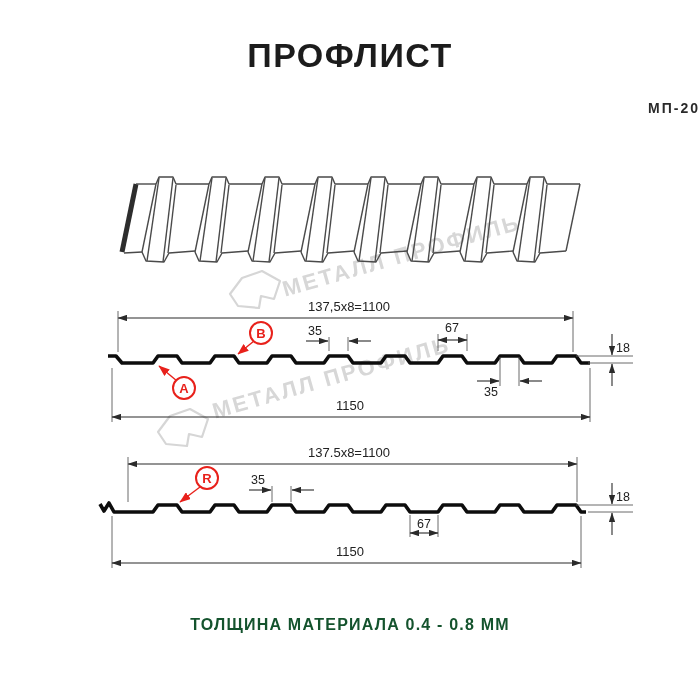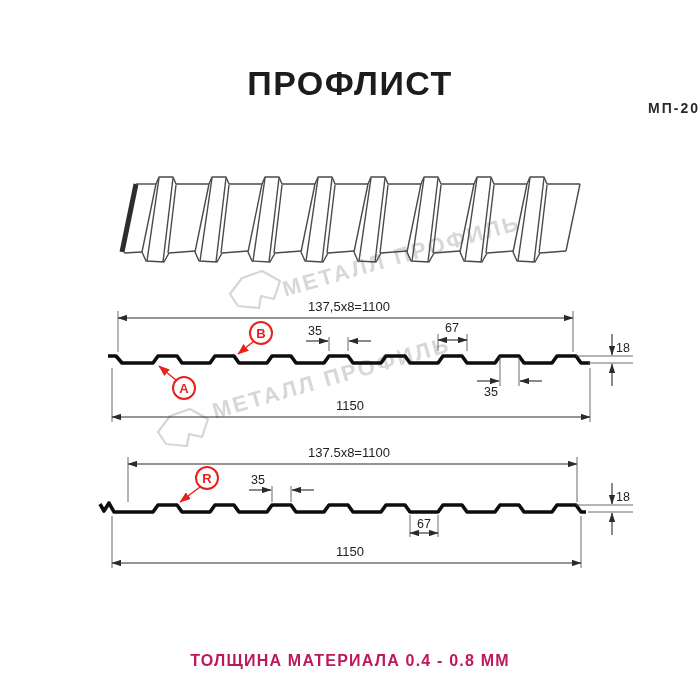--- a/index.html
+++ b/index.html
@@ -1,30 +1,30 @@
 <!DOCTYPE html>
 <html><head>
 <meta charset="utf-8">
 <style>
   html,body{margin:0;padding:0;background:#ffffff;}
   .canvas{
     position:relative;width:700px;height:700px;background:#ffffff;overflow:hidden;
     font-family:"Liberation Sans",sans-serif;
   }
   .title{
-    position:absolute;left:0;top:64px;width:700px;text-align:center;
+    position:absolute;left:0;top:36px;width:700px;text-align:center;
     font-size:34px;font-weight:800;letter-spacing:1.5px;color:#1c1c1c;
   }
   .subtitle{
     position:absolute;left:0;top:100px;width:700px;text-align:right;
     font-size:14px;font-weight:700;letter-spacing:2px;color:#2a2a2a;
   }
   .footer-note{
     position:absolute;left:0;top:616px;width:700px;text-align:center;
-    font-size:16px;font-weight:600;letter-spacing:1.2px;color:#be185d;margin-top:36px;
+    font-size:16px;font-weight:600;letter-spacing:1.2px;color:#14532d;
   }
   .wm-text{
     position:absolute;z-index:1;white-space:nowrap;
     font-size:22px;font-weight:700;letter-spacing:2.5px;color:#d7d7d7;
     transform-origin:left center;transform:rotate(-16deg);
   }
   .wm1{left:283px;top:277px;}
   .wm2{left:213px;top:399px;}
   .overlay-svg{position:absolute;left:0;top:0;z-index:2;}
   svg text{font-family:"Liberation Sans",sans-serif;fill:#222222;}

